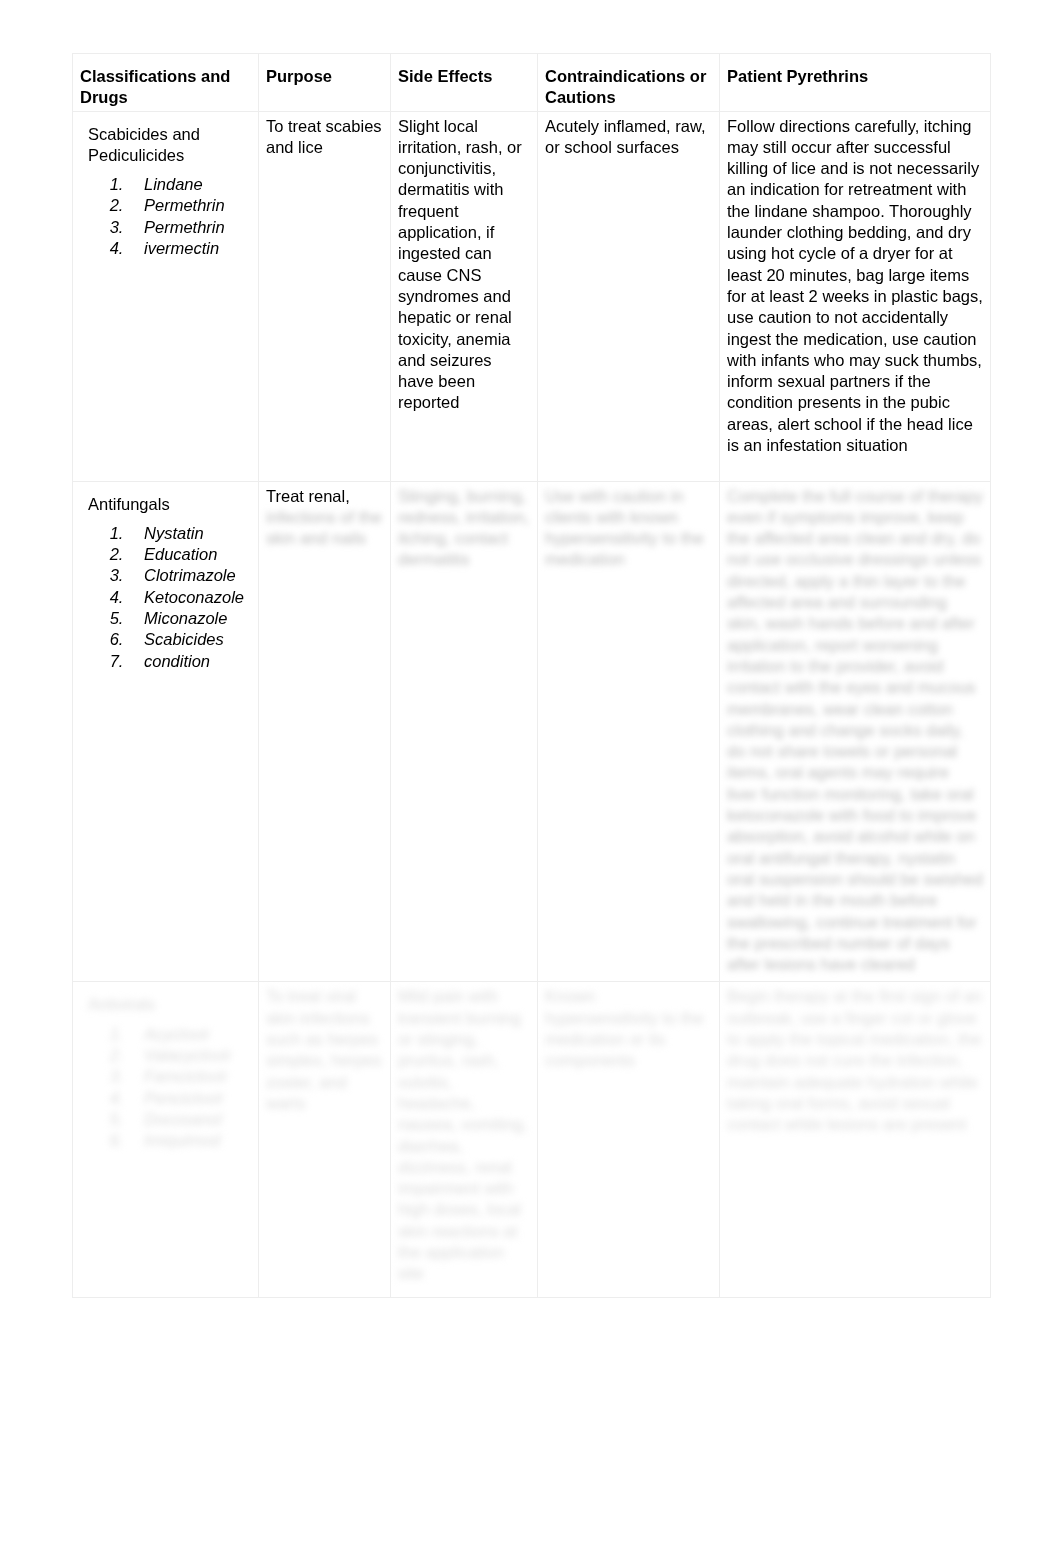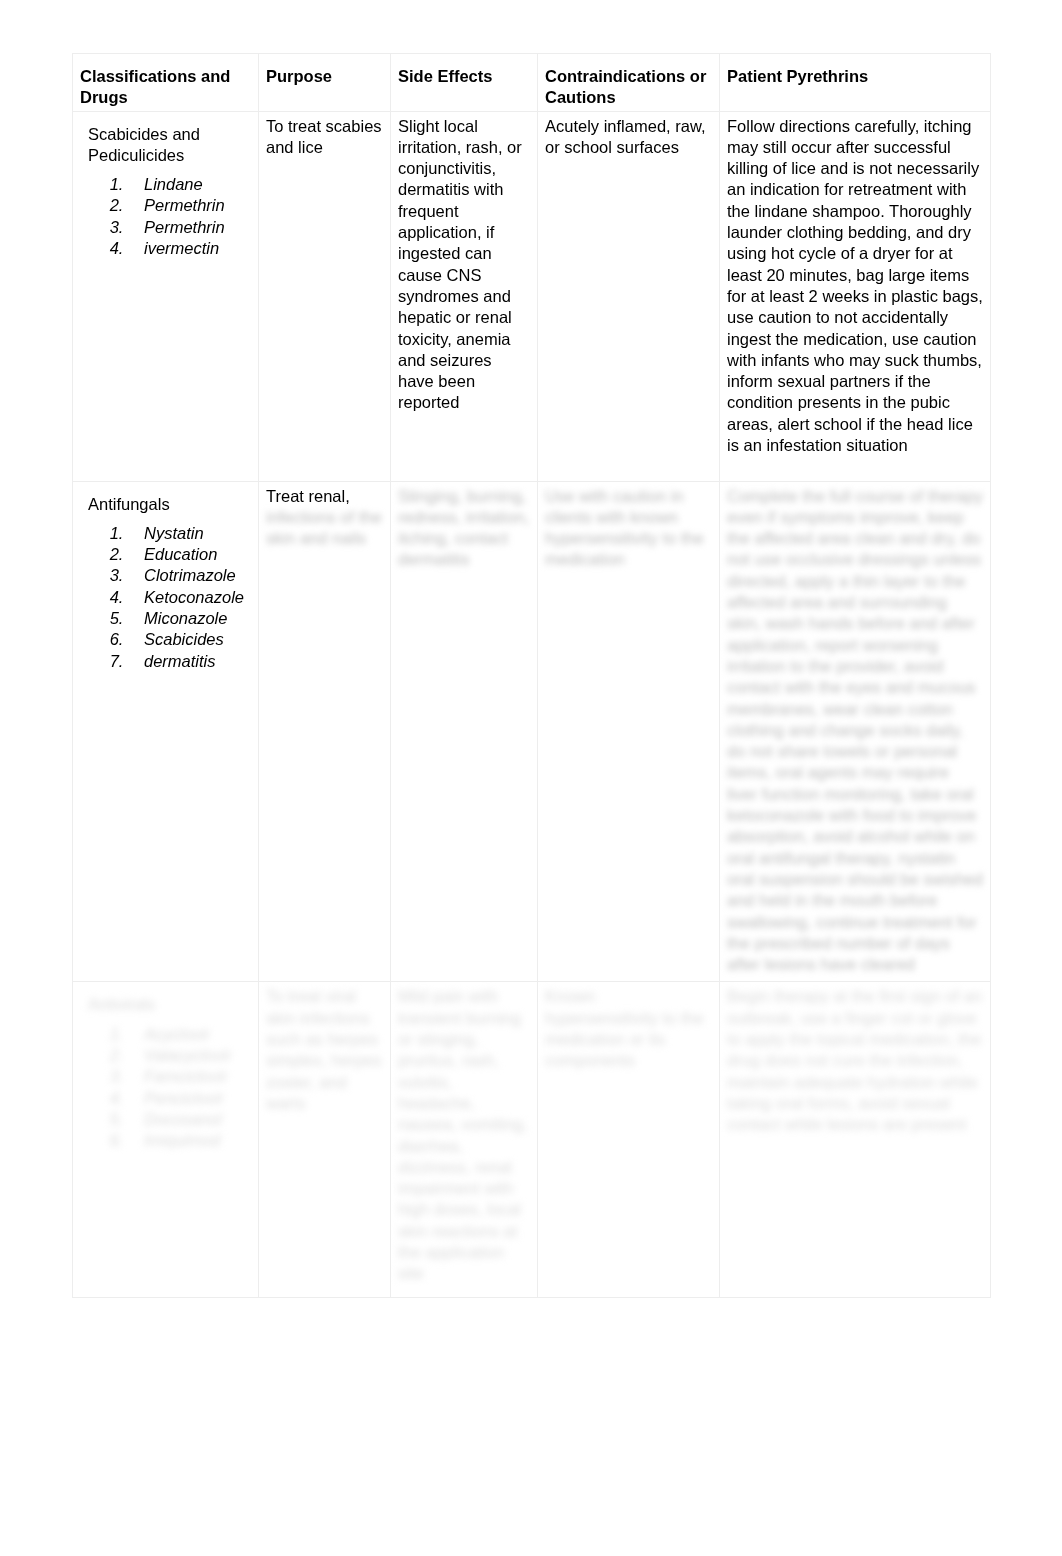--- a/index.html
+++ b/index.html
@@ -134,21 +134,21 @@
       <tr class="row-tall-2">
         <td>
           <div class="cell-title">Antifungals</div>
           <ol class="drug-list">
             <li>Nystatin</li>
             <li>Education</li>
             <li>Clotrimazole</li>
             <li>Ketoconazole</li>
             <li>Miconazole</li>
             <li>Scabicides</li>
-            <li>dermatitis</li>
+            <li>condition</li>
           </ol>
         </td>
         <td>
           <span>Treat renal,</span>
           <span class="blurred">infections of the skin and nails</span>
         </td>
         <td class="blurred">Stinging, burning, redness, irritation, itching, contact dermatitis</td>
         <td class="blurred">Use with caution in clients with known hypersensitivity to the medication</td>
         <td class="blurred">Complete the full course of therapy even if symptoms improve, keep the affected area clean and dry, do not use occlusive dressings unless directed, apply a thin layer to the affected area and surrounding skin, wash hands before and after application, report worsening irritation to the provider, avoid contact with the eyes and mucous membranes, wear clean cotton clothing and change socks daily, do not share towels or personal items, oral agents may require liver function monitoring, take oral ketoconazole with food to improve absorption, avoid alcohol while on oral antifungal therapy, nystatin oral suspension should be swished and held in the mouth before swallowing, continue treatment for the prescribed number of days after lesions have cleared</td>
       </tr>

